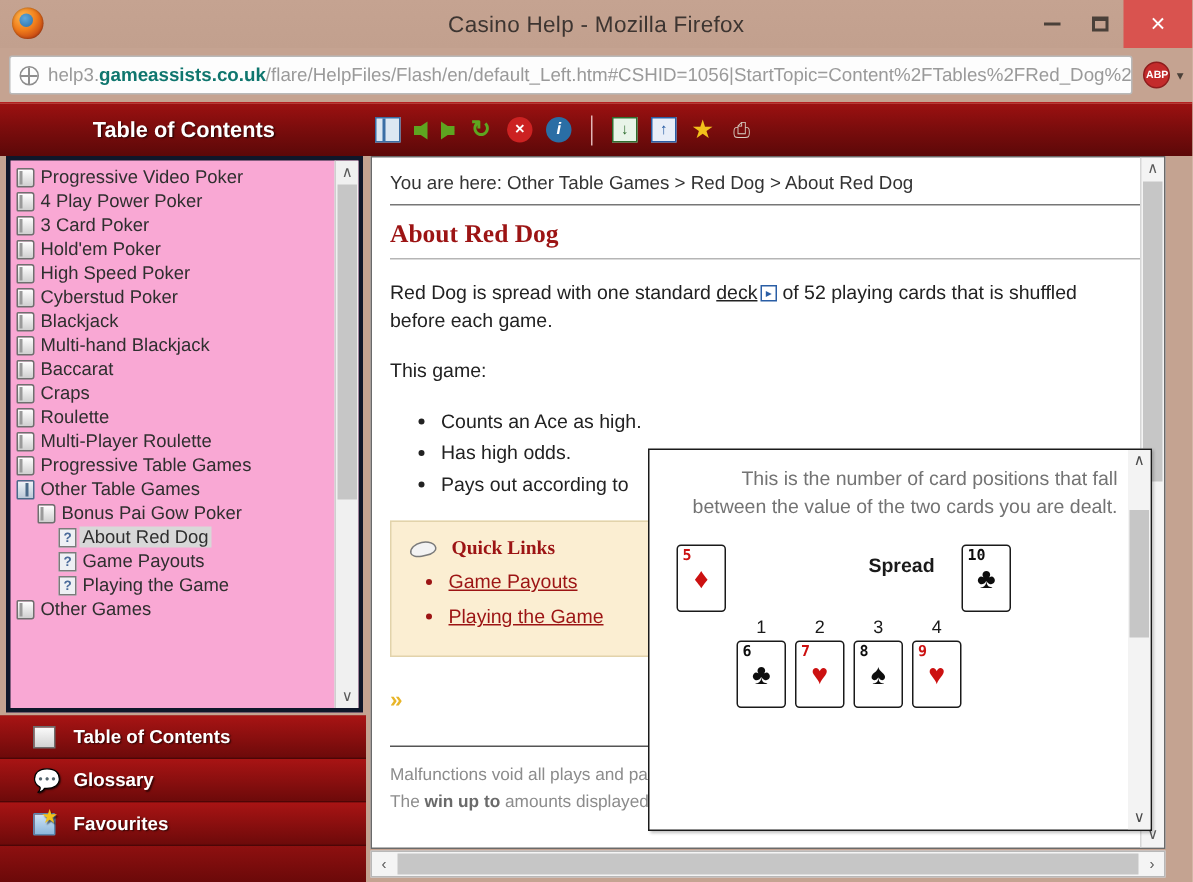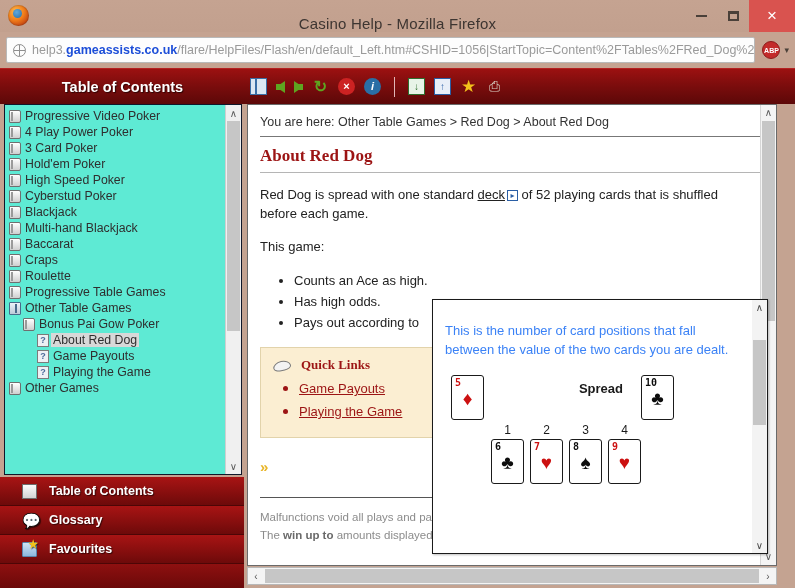--- a/index.html
+++ b/index.html
@@ -13,21 +13,21 @@
   #app {
     position: relative;
     width: 795px; height: 588px;
     background: #c4a391;
   }
 
   
   .titlebar {
     position: absolute; left: 0; top: 0; width: 795px; height: 32px;
     background: linear-gradient(to bottom, #c5a391 0%, #c2a08e 100%);
-    display: flex; align-items: flex-end;
+    display: flex; align-items: center;
   }
   .ffx-logo {
     position: absolute; left: 8px; top: 5px; width: 21px; height: 21px;
     border-radius: 50%;
     background: radial-gradient(circle at 35% 30%, #ffb84d 0%, #f07c1a 45%, #c74a14 75%, #8a3410 100%);
     box-shadow: inset 0 0 2px rgba(0,0,0,.4);
   }
   .ffx-logo:after {
     content: ""; position: absolute; left: 5px; top: 4px;
     width: 9px; height: 9px; border-radius: 50%;
@@ -57,21 +57,21 @@
     overflow: hidden;
   }
   .globe {
     width: 13px; height: 13px; border-radius: 50%;
     border: 1.5px solid #8e8e8e; margin-right: 6px; flex: none;
     background:
       linear-gradient(to right, transparent 45%, #8e8e8e 45%, #8e8e8e 55%, transparent 55%),
       linear-gradient(to bottom, transparent 45%, #8e8e8e 45%, #8e8e8e 55%, transparent 55%);
   }
   .url-text { font-size: 12.5px; color: #8c8c8c; white-space: nowrap; }
-  .url-text b { color: #1d4ed8; font-weight: bold; }
+  .url-text b { color: #0f766e; font-weight: bold; }
   .url-text .dim { color: #9a9a9a; }
   .abp {
     width: 18px; height: 18px; border-radius: 50%; margin-left: 7px; flex: none;
     background: #c32b2b; color: #fff; font-size: 7px; font-weight: bold;
     display: flex; align-items: center; justify-content: center;
     border: 1px solid #8e1c1c;
   }
   .abp-arrow { margin-left: 4px; font-size: 9px; color: #4a4039; flex:none; }
 
   
@@ -99,21 +99,21 @@
   .ico.info { border-radius:50%; background:#2a6ea5; color:#fff; font-size:11px; line-height:17px; text-align:center; font-weight:bold; font-style:italic;}
   .tb-sep { width:1px; height:20px; background:#e2b6b6; margin: 0 4px; }
   .ico.doc-dn { background:#e8f4e8; border:1.5px solid #2f6e2f; color:#2f6e2f; font-size:10px; line-height:15px; text-align:center; font-weight:bold;}
   .ico.doc-up { background:#e8eef8; border:1.5px solid #2a5ea5; color:#2a5ea5; font-size:10px; line-height:15px; text-align:center; font-weight:bold;}
   .ico.star { color:#f2c11b; font-size:17px; line-height:17px; text-align:center; }
   .ico.print { color:#d8d0c4; font-size:14px; line-height:17px; text-align:center; }
 
   
   .leftpane {
     position: absolute; left: 4px; top: 104px; width: 238px; height: 371px;
-    background: #5eead4; border: 1px solid #0f172a; overflow: hidden;
+    background: #f9a8d4; border: 3px solid #0f172a; overflow: hidden;
   }
   .tree { padding: 3px 0 0 4px; }
   .tnode { display: flex; align-items: center; height: 16px; font-size: 12.3px; color: #2f2f2f; white-space: nowrap; }
   .tnode .lbl { padding: 0 2px; }
   .tnode.sel .lbl { background: #d8d8d8; }
   .tico { width: 12px; height: 13px; flex: none; margin-right: 2px; position: relative; }
   .tico.book {
     background: linear-gradient(to bottom,#fff 0%,#cfcfcf 100%);
     border: 1px solid #6f6f6f; border-radius: 1px 2px 2px 1px;
   }
@@ -207,21 +207,21 @@
   .foot { font-size: 11.5px; color: #8c8c8c; line-height: 18px; }
   .foot b { color: #6a6a6a; }
 
   
   .tooltip {
     position: absolute; left: 432px; top: 299px; width: 336px; height: 255px;
     background: #fff; border: 1px solid #1a1a1a; overflow: hidden;
     box-shadow: 1px 1px 2px rgba(0,0,0,.25);
   }
   .tt-inner { padding: 9px 22px 0 12px; }
-  .tt-p { font-size: 13px; color: #3b82f6; line-height: 19px; margin: 12px 0 14px 0; }
+  .tt-p { font-size: 13px; color: #737373; line-height: 19px; margin: 0 0 14px 0; text-align: right; }
   .tt-cards { position: relative; height: 100px; margin-top: 2px; }
   .card {
     position: absolute; width: 33px; height: 45px; background: #fff;
     border: 1.5px solid #1a1a1a; border-radius: 3px;
   }
   .card .rank { position: absolute; left: 3px; top: 1px; font-size: 10px; font-weight: bold; font-family: "DejaVu Sans Mono", monospace; }
   .card .suit { position: absolute; left: 0; right: 0; top: 13px; text-align: center; font-size: 19px; line-height: 19px; }
   .card.red .rank, .card.red .suit { color: #cc1111; }
   .card.black .rank, .card.black .suit { color: #0d0d0d; }
   .spread-lbl {
@@ -337,20 +337,24 @@
           <span class="tico book"></span>
           <span class="lbl">Baccarat</span>
         </div>
         <div class="tnode">
           <span class="tico book"></span>
           <span class="lbl">Craps</span>
         </div>
         <div class="tnode">
           <span class="tico book"></span>
           <span class="lbl">Roulette</span>
+        </div>
+        <div class="tnode">
+          <span class="tico book"></span>
+          <span class="lbl">Multi-Player Roulette</span>
         </div>
         <div class="tnode">
           <span class="tico book"></span>
           <span class="lbl">Progressive Table Games</span>
         </div>
         <div class="tnode">
           <span class="tico openbook"></span>
           <span class="lbl">Other Table Games</span>
         </div>
         <div class="tnode ind1">

